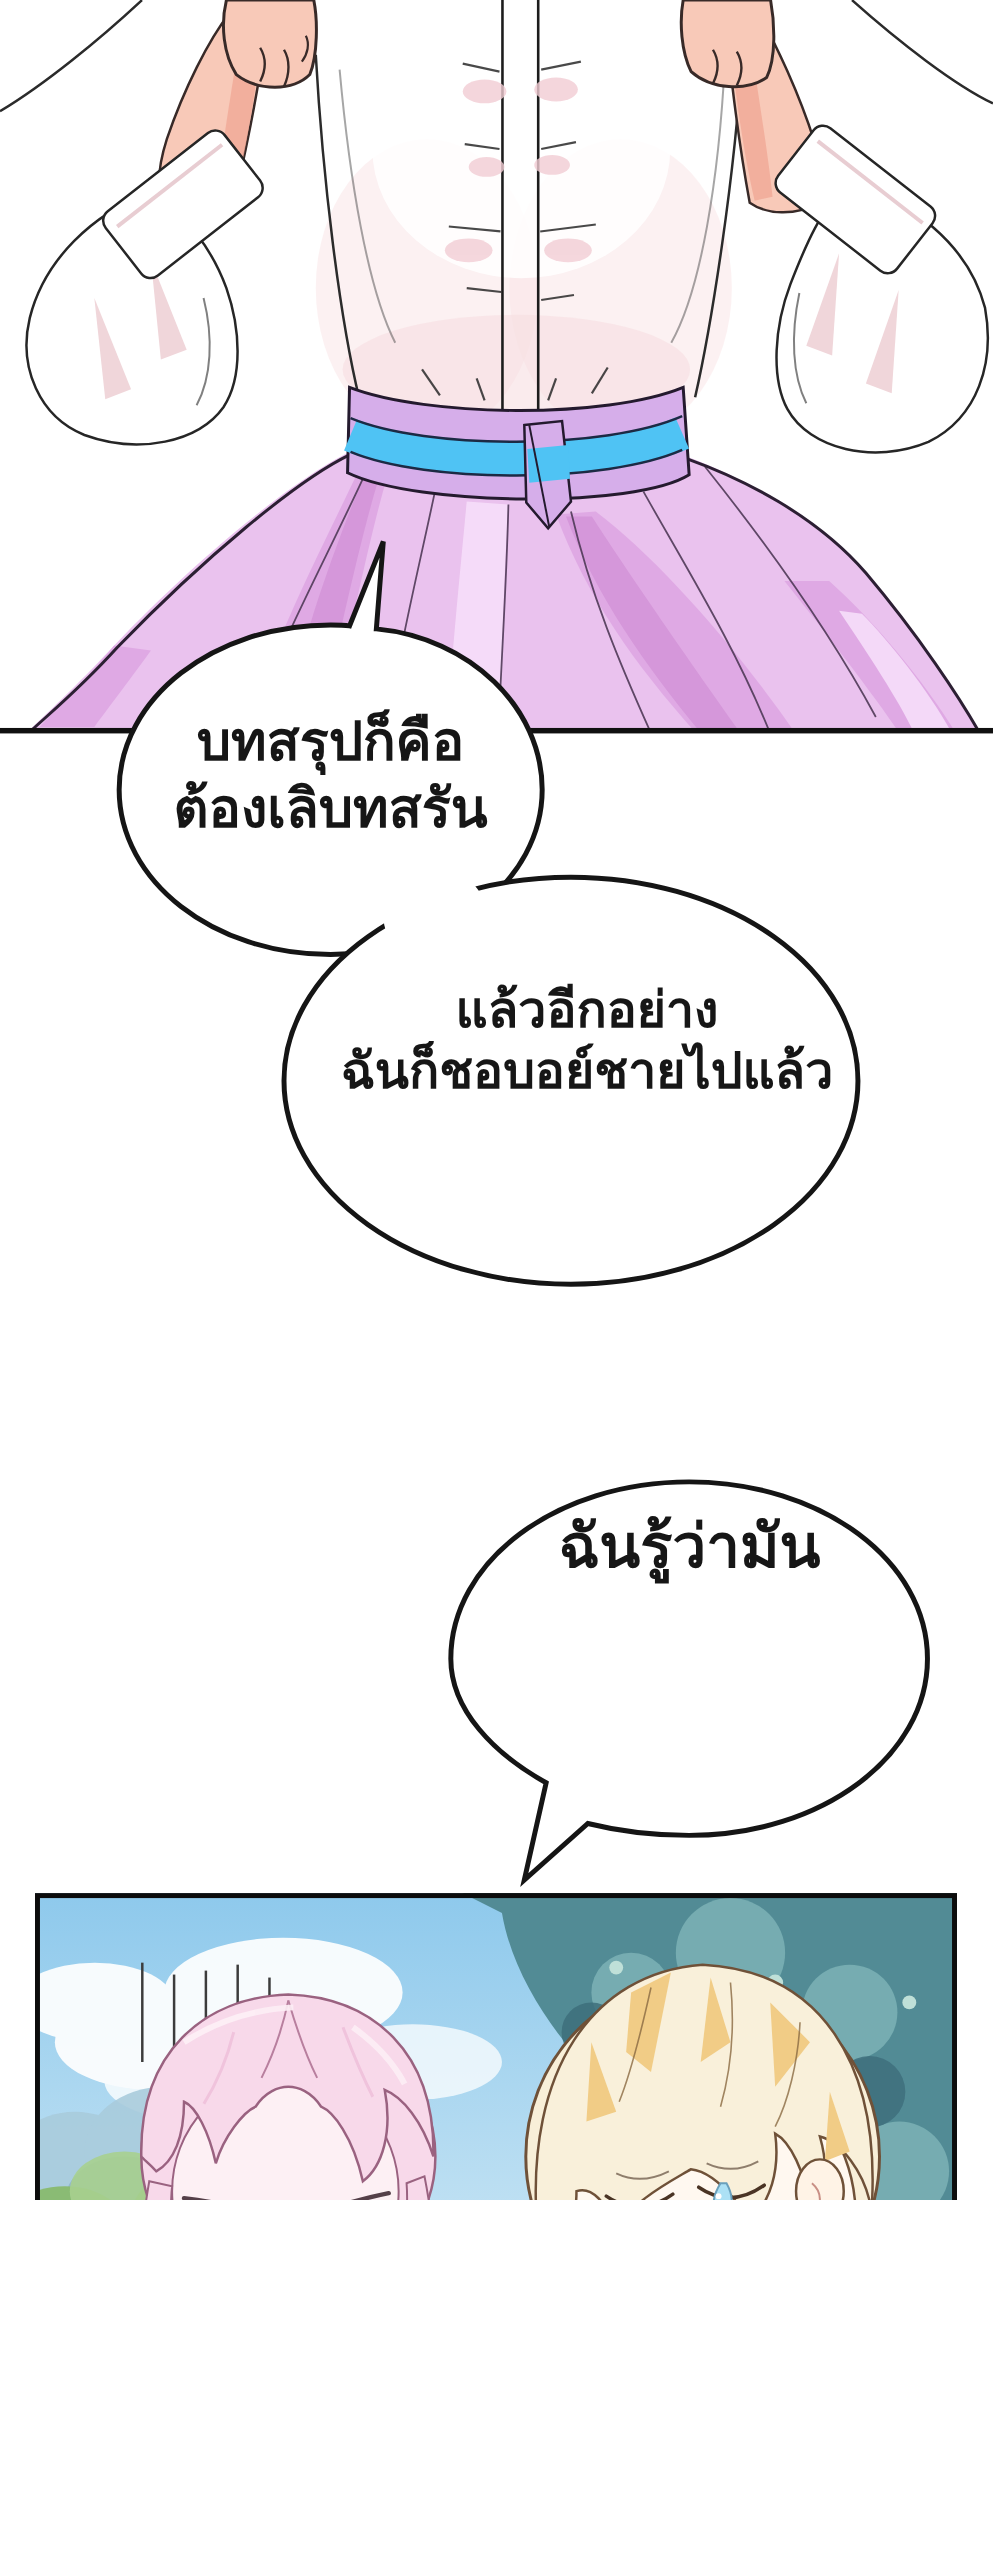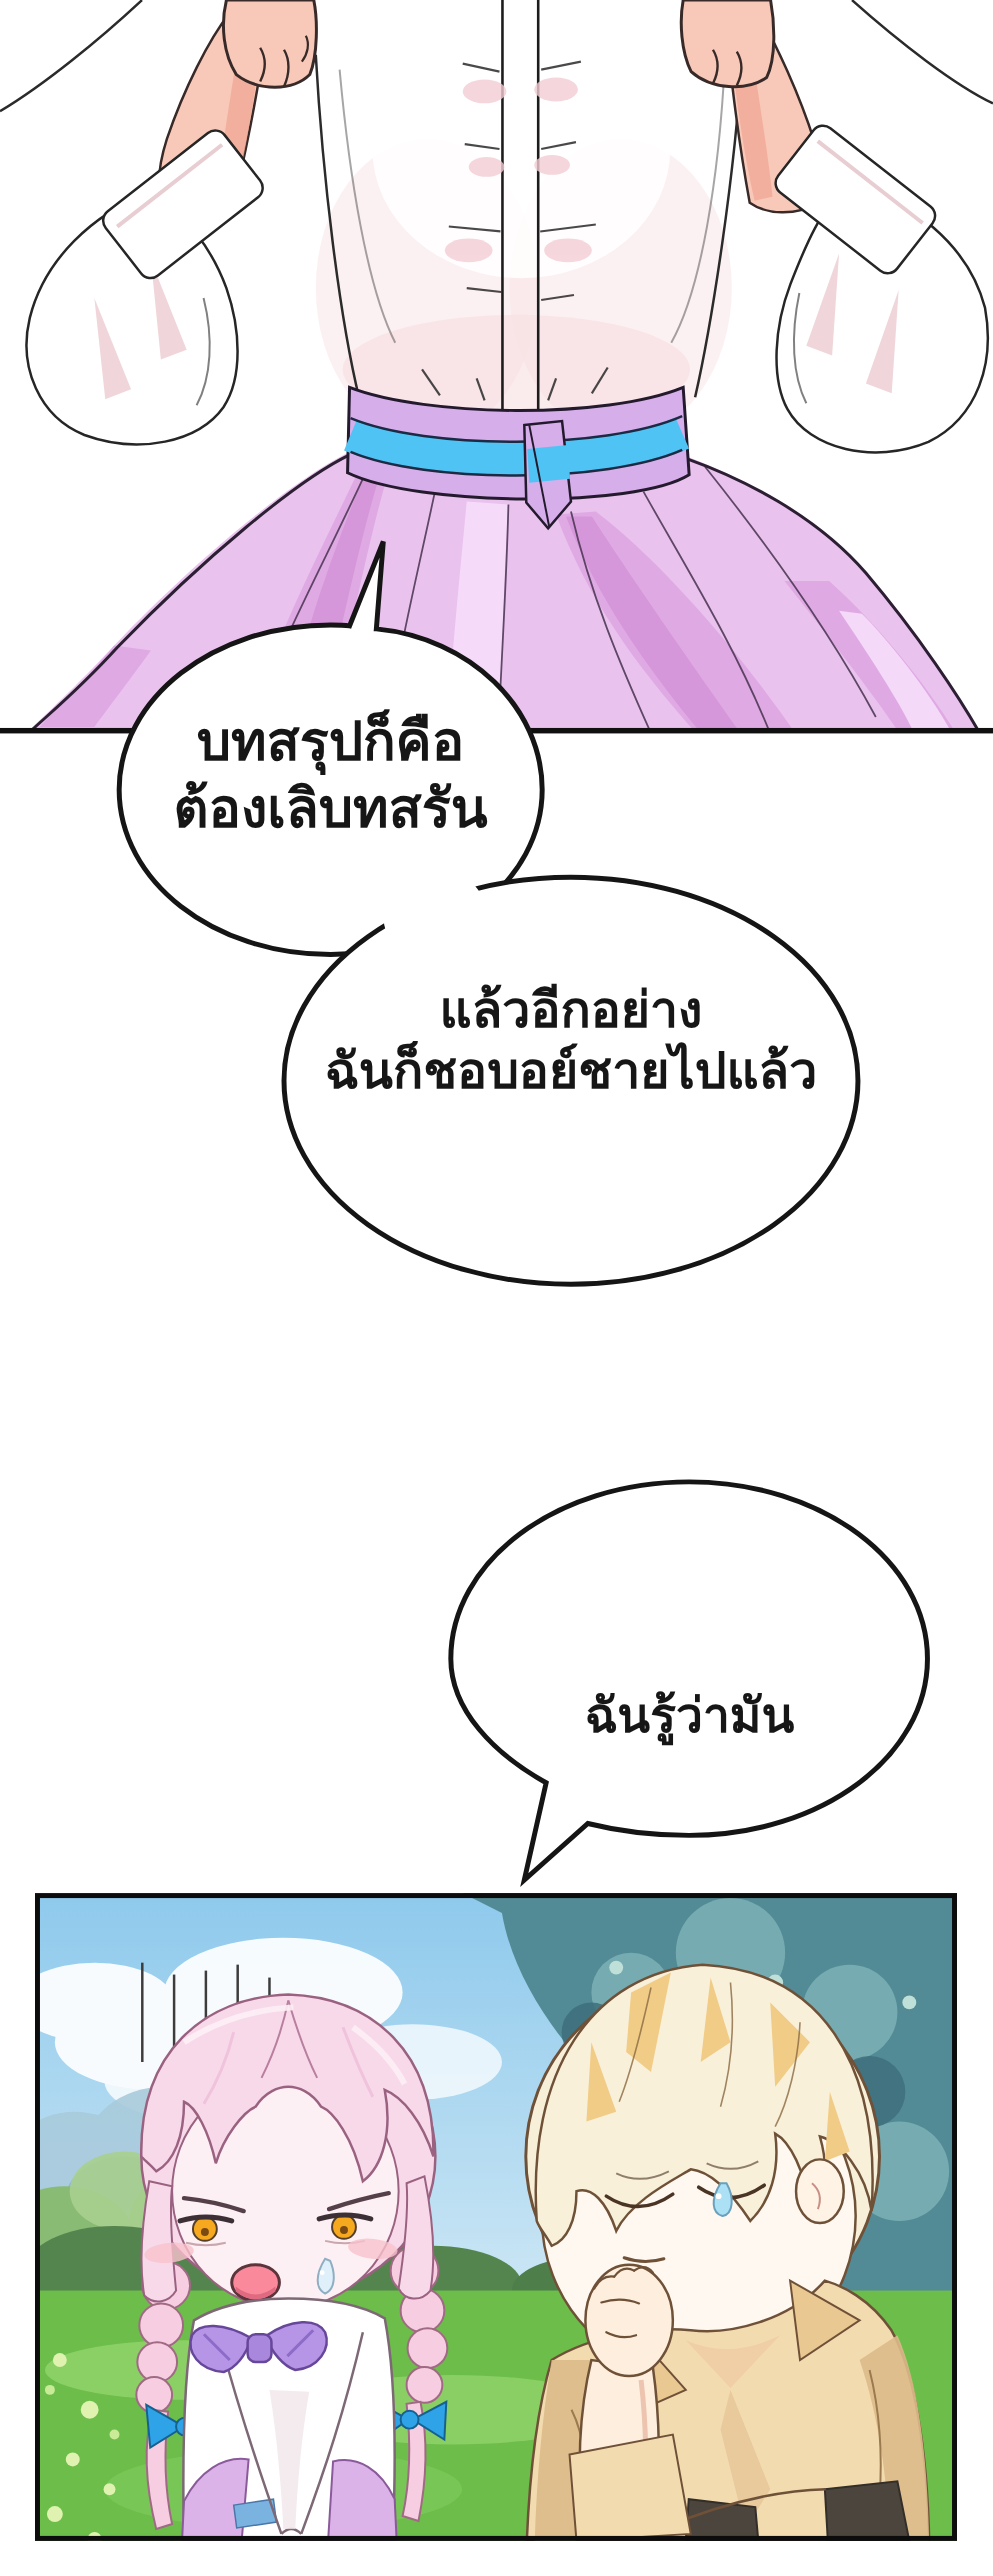--- a/index.html
+++ b/index.html
@@ -1,23 +1,23 @@
 <!DOCTYPE html>
 <html><head>
 <meta charset="utf-8">
 <style>
   html,body{margin:0;padding:0;background:#ffffff;}
-  .stage{position:relative;width:993px;height:2576px;background:#ffffff;overflow:hidden;
+  .stage{position:relative;width:993px;height:2200px;background:#ffffff;overflow:hidden;
          font-family:"Liberation Sans","DejaVu Sans",sans-serif;border-radius:12px;}
   .layer{position:absolute;left:0;top:0;}
   .btxt{position:absolute;text-align:center;color:#161616;font-weight:600;z-index:30;}
   .btxt .line{white-space:nowrap;}
   .b1{left:127px;top:708px;width:407px;font-size:54px;line-height:67px;}
-  .b2{left:283px;top:980px;width:576px;font-size:50px;line-height:61px;}
-  .b3{left:451px;top:1685px;width:477px;font-size:48px;line-height:62px;text-align:center;}
+  .b2{left:299px;top:980px;width:576px;font-size:50px;line-height:61px;}
+  .b3{left:451px;top:1516px;width:477px;font-size:60px;line-height:62px;text-align:center;}
   svg{display:block;}
 </style>
 </head>
 <body>
 
 <div class="stage">
 
   <div class="layer" aria-label="Close-up of a girl's torso: white long-sleeved blouse with clenched fists raised, purple waistband with blue stripe, flared lavender pleated skirt.">
   <svg width="993" height="735" viewBox="0 0 1000 740">
 

